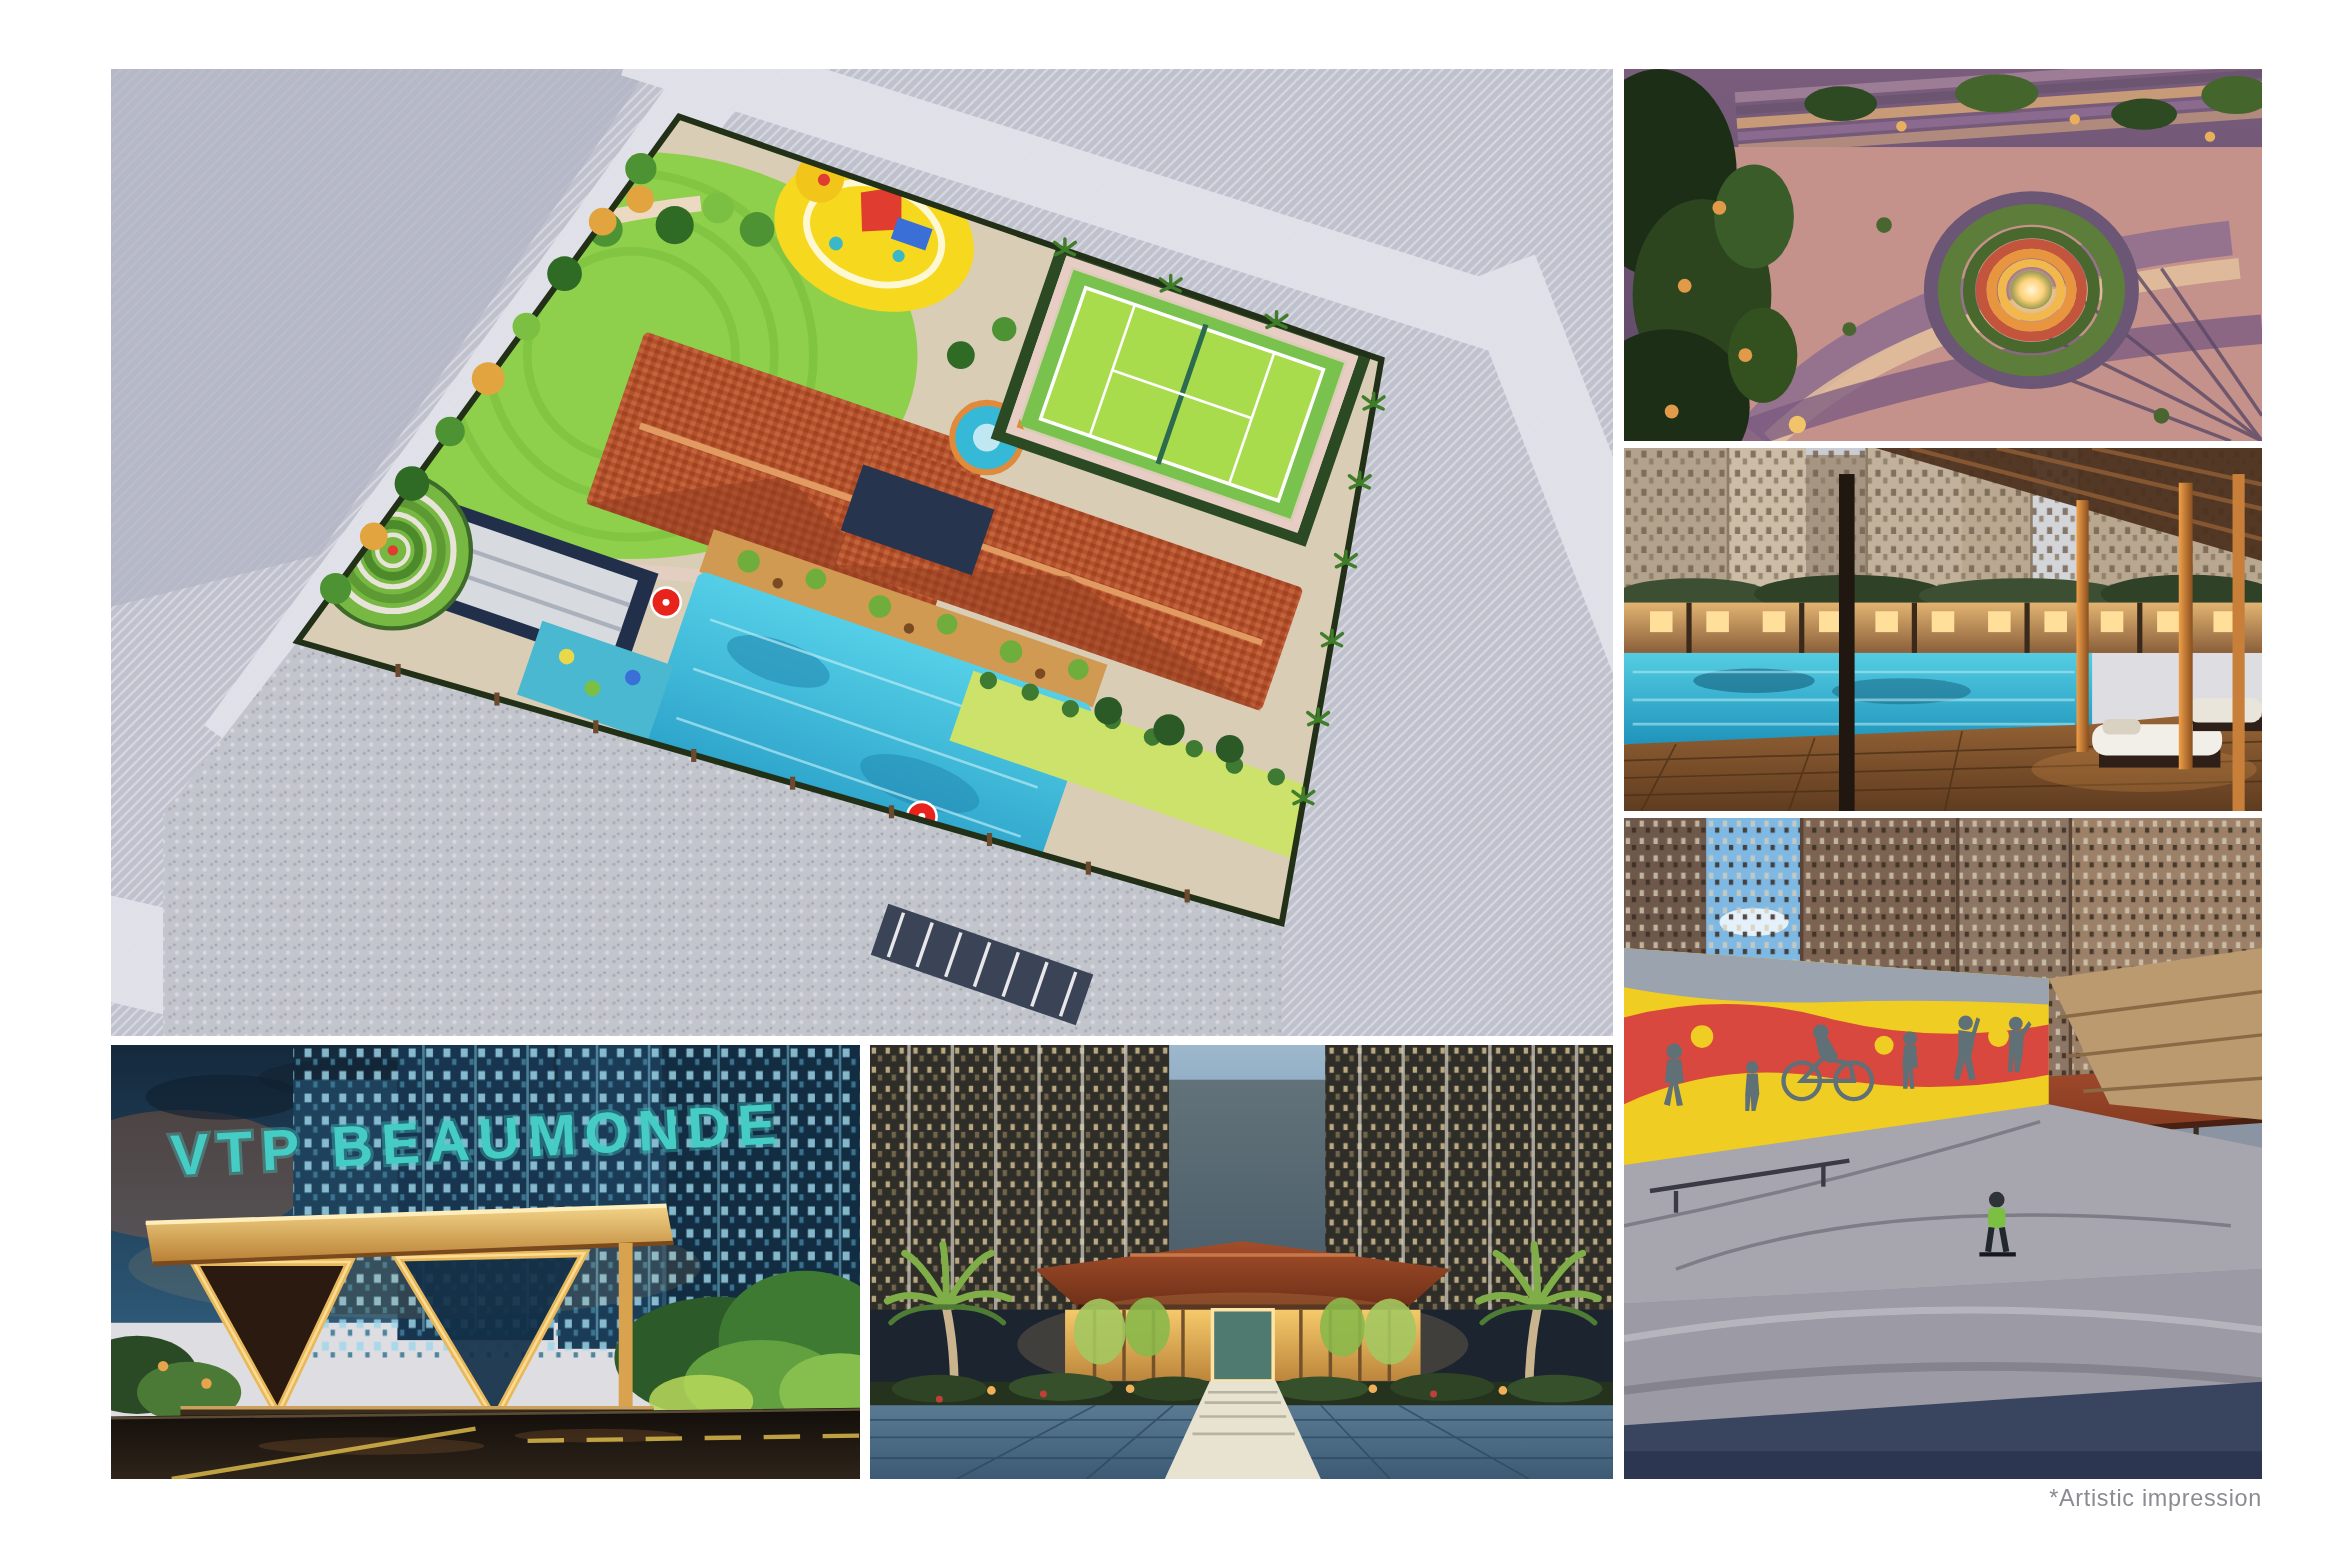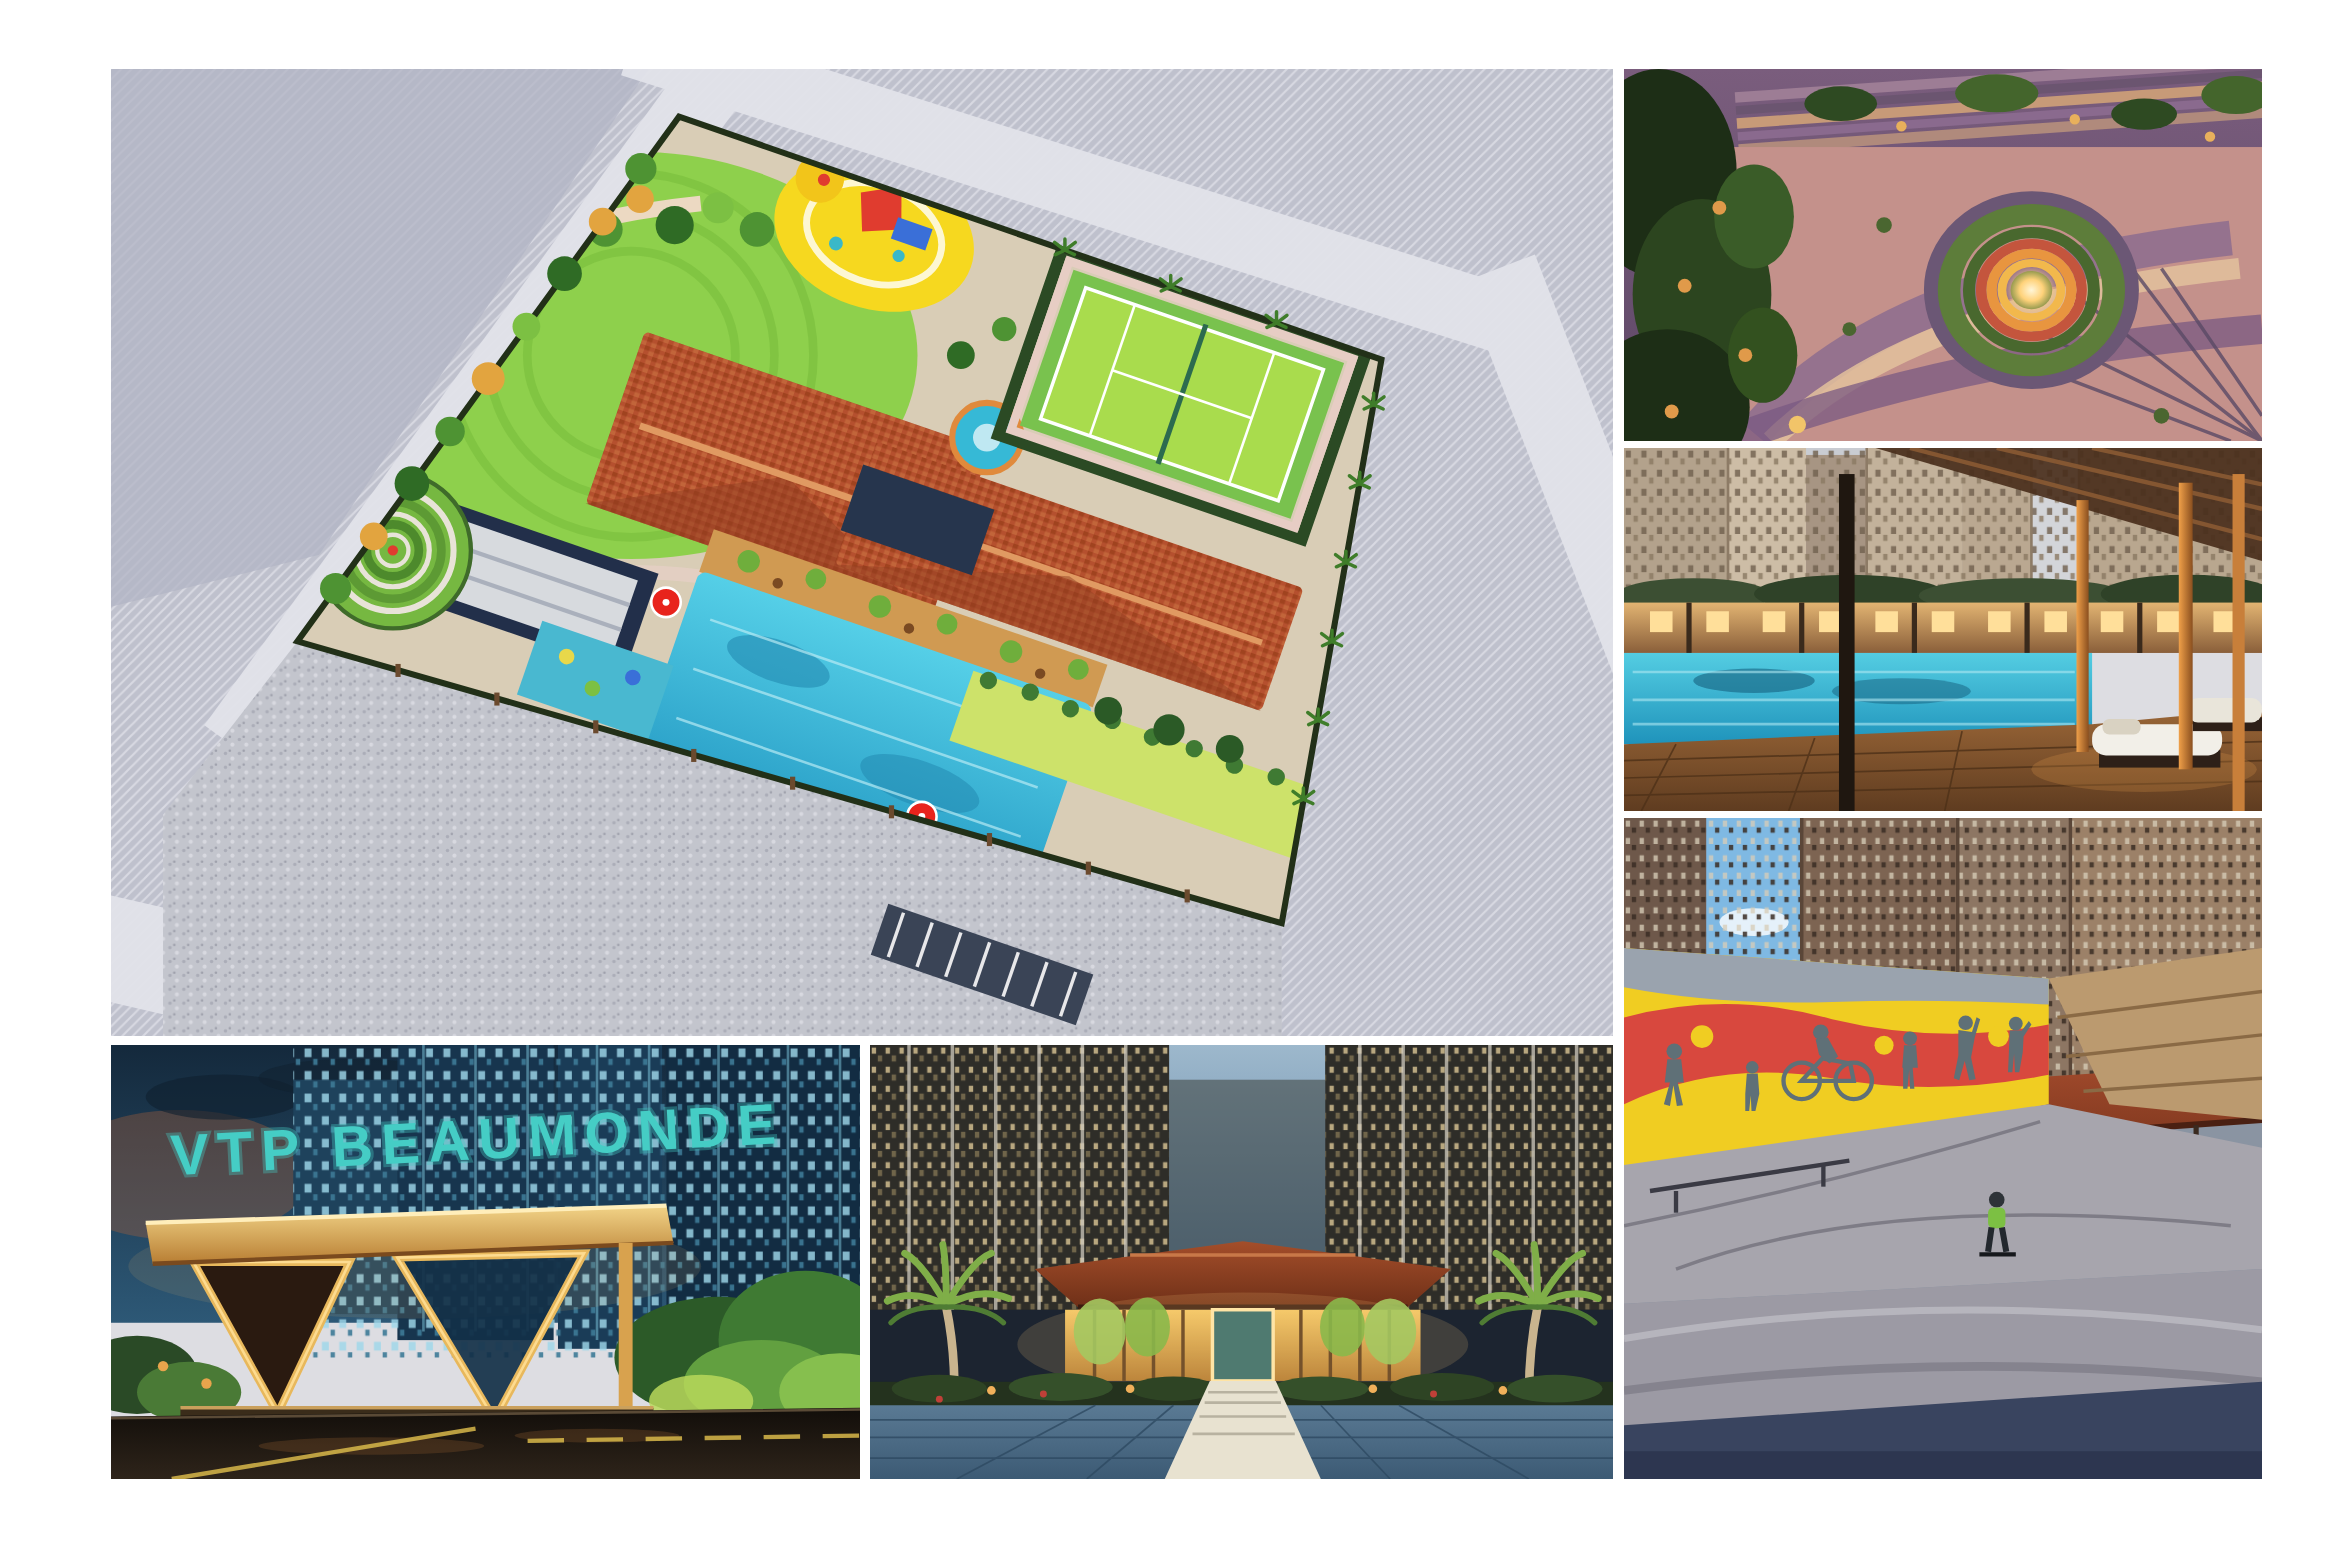--- a/index.html
+++ b/index.html
@@ -819,14 +819,17 @@
       <polygon points="392,387 468,387 520,500 340,500" fill="#e8e2d0"></polygon>
       <g stroke="#b8b2a0" stroke-width="3">
         <line x1="390" y1="400" x2="470" y2="400"></line>
           <line x1="386" y1="412" x2="474" y2="412"></line>
         <line x1="380" y1="428" x2="480" y2="428"></line>
           <line x1="372" y1="448" x2="490" y2="448"></line>
       </g>
     </svg>
   </figure>
 
+  <div class="caption">
+    <span>*Artistic impression</span>
+  </div>
 </div>
 
 
 </body></html>

